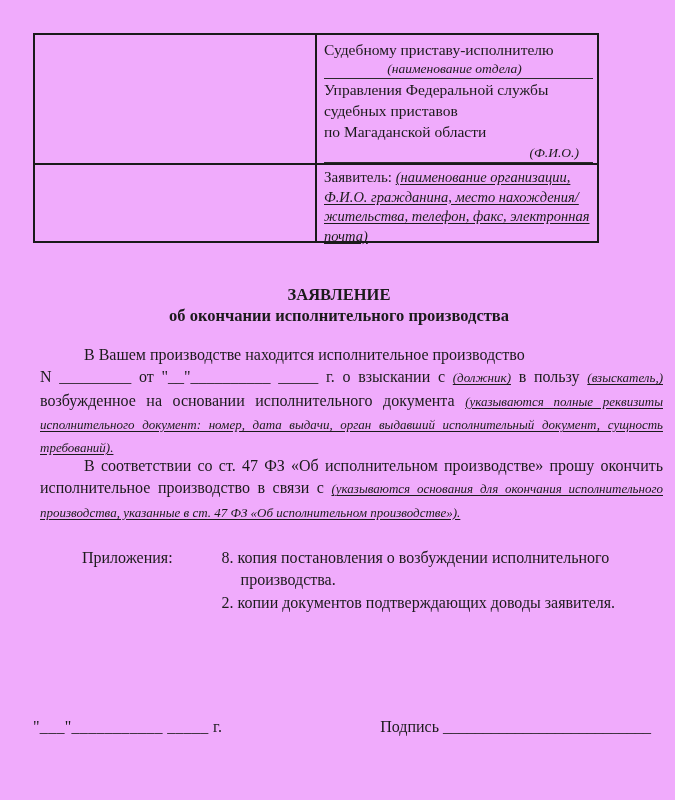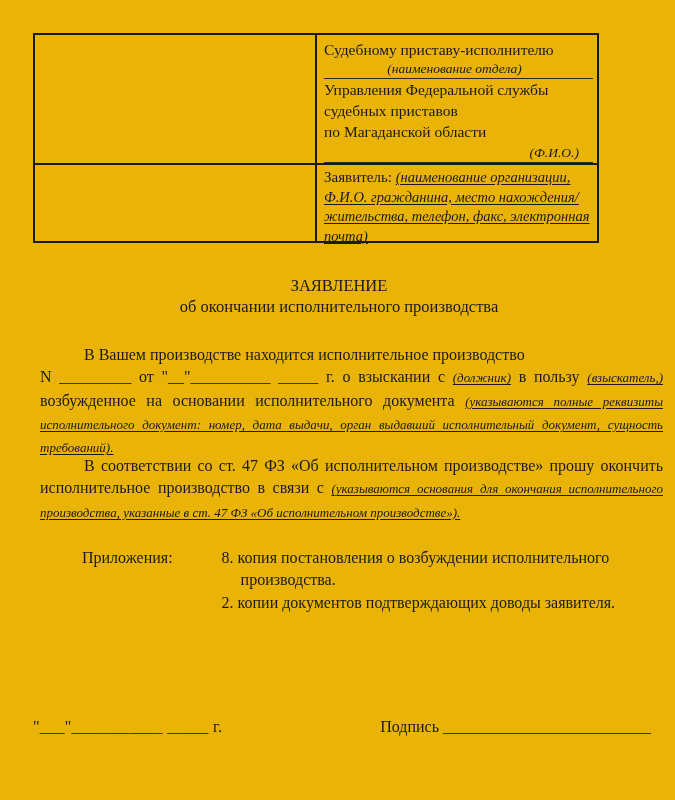--- a/index.html
+++ b/index.html
@@ -1,21 +1,21 @@
 <!DOCTYPE html>
 <html><head>
 <meta charset="utf-8">
 <style>
   * { margin: 0; padding: 0; box-sizing: border-box; }
   html, body { background: #ffffff; }
   .page {
     position: relative;
     width: 675px;
     height: 800px;
-    background: #eab308;
+    background: #f0abfc;
     font-family: "Liberation Serif", "DejaVu Serif", serif;
     color: #1b1b1b;
     overflow: hidden;
   }
 
   
   .tbl {
     position: absolute;
     left: 33px;
     top: 33px;
@@ -41,24 +41,24 @@
     font-style: italic;
     font-size: 14.5px;
     text-decoration: underline;
     text-underline-offset: 2px;
   }
 
   
   .title-block {
     position: absolute;
     left: 28px;
-    top: 276px;
+    top: 285px;
     width: 622px;
     text-align: center;
-    font-weight: normal;
+    font-weight: bold;
     font-size: 16.5px;
     line-height: 20.5px;
   }
 
   
   .para {
     position: absolute;
     left: 40px;
     width: 623px;
     font-size: 16px;

